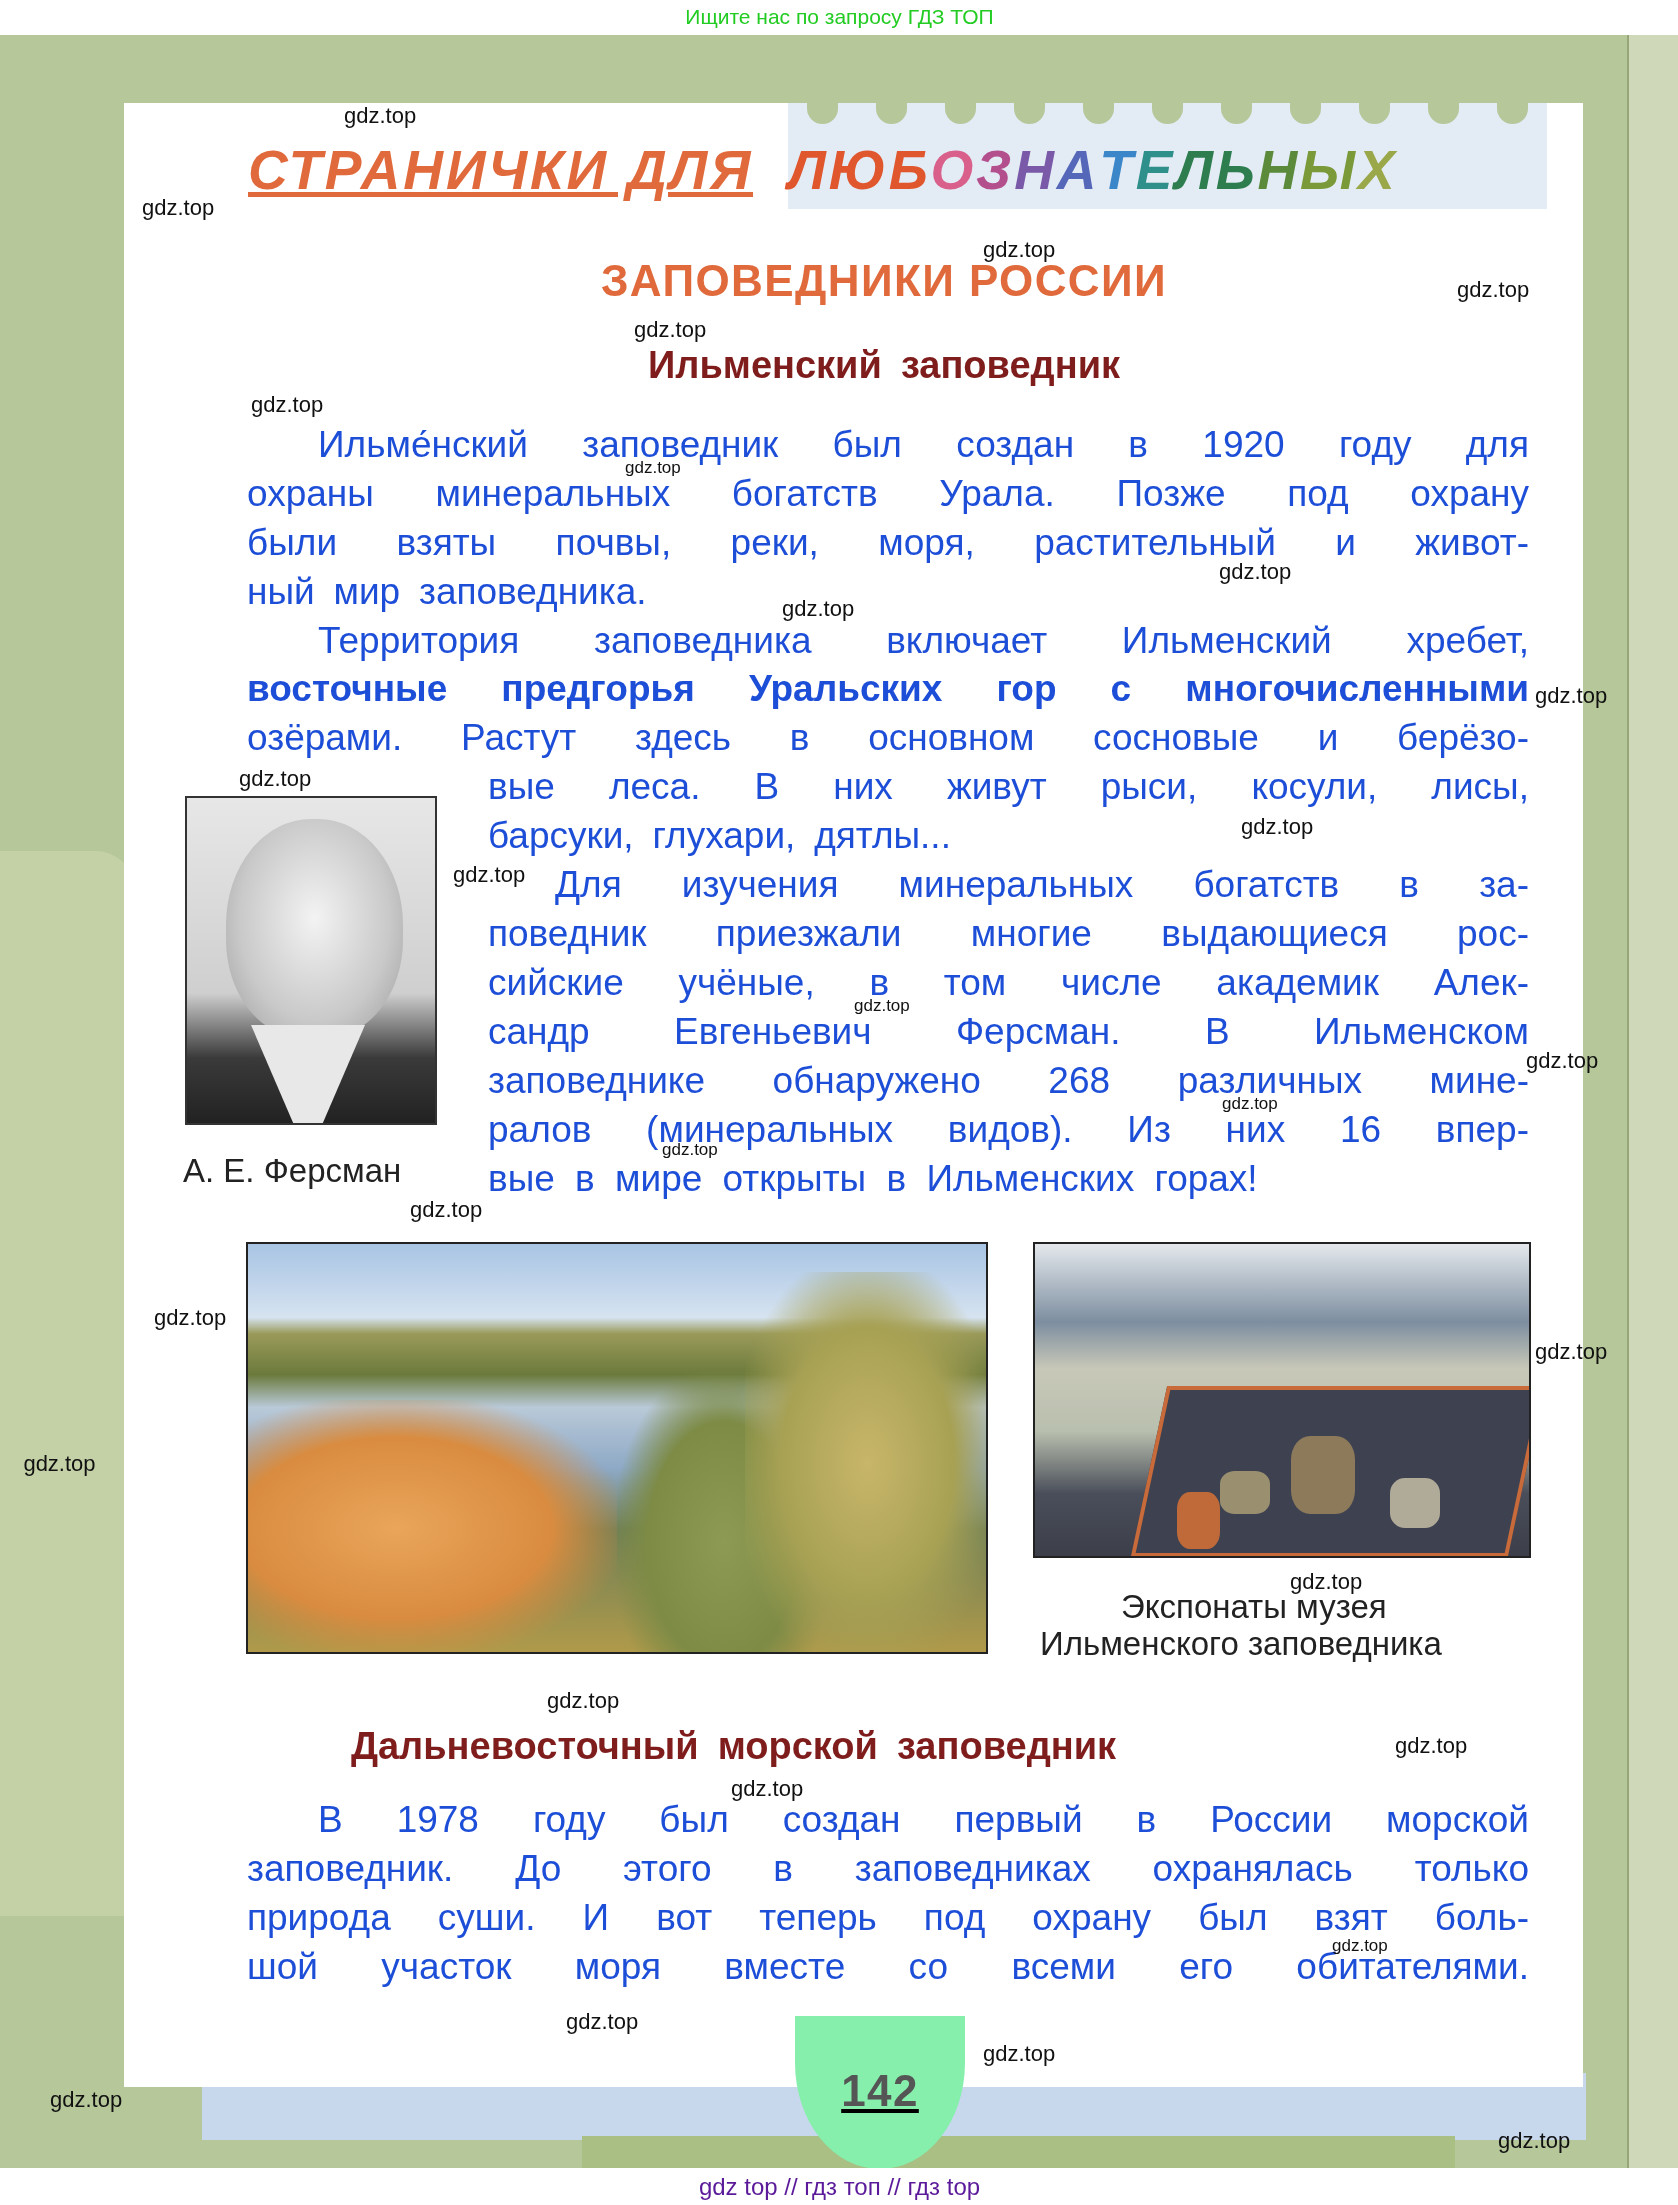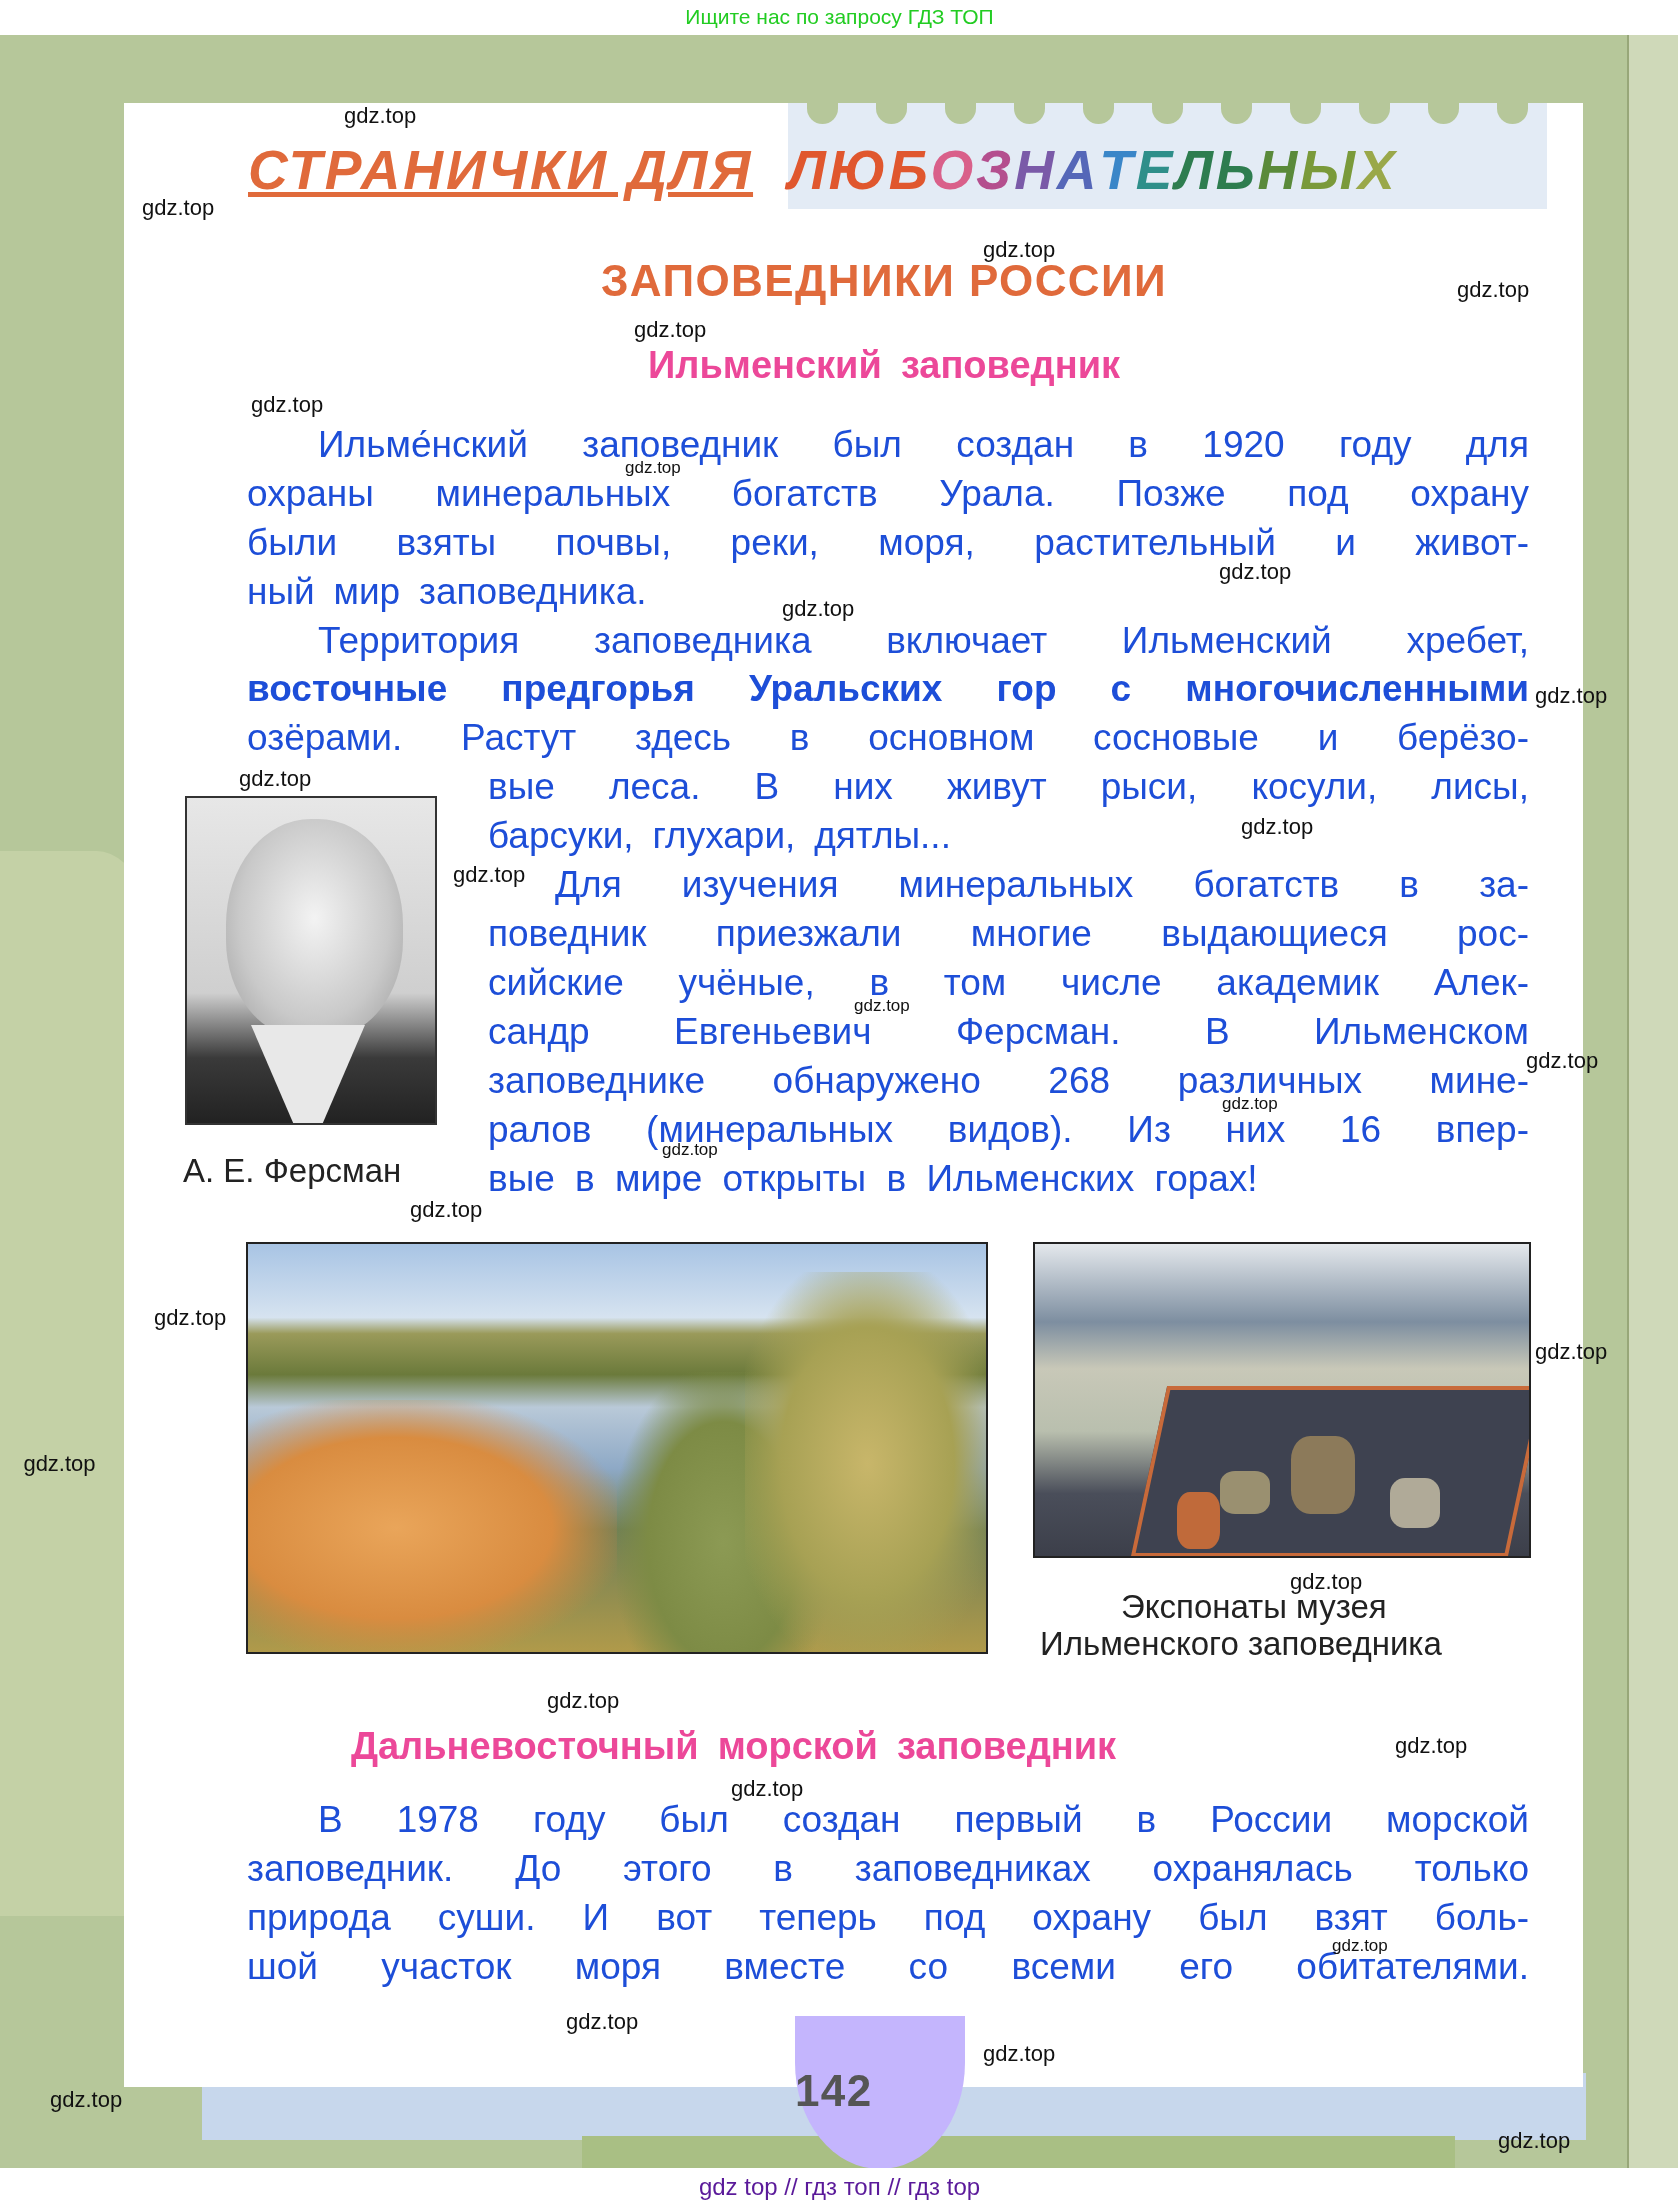--- a/index.html
+++ b/index.html
@@ -13,34 +13,34 @@
   .page-bg .bottom-green { position: absolute; left: 582px; top: 2101px; width: 873px; height: 67px; background: #a9bf84; }
   .panel { position: absolute; left: 124px; top: 103px; width: 1459px; height: 1984px; background: #ffffff; }
   .header-band { position: absolute; left: 788px; top: 103px; width: 759px; height: 106px; background: #e3ebf5; }
   .scallops { position: absolute; left: 788px; top: 103px; width: 759px; height: 21px; display: flex; justify-content: space-around; }
   .scallops i { display: block; width: 31px; height: 21px; background: #b6c79a; border-radius: 0 0 15.6px 15.6px; }
   .title { position: absolute; top: 138px; left: 248px; height: 64px; font-size: 55px; font-weight: bold; font-style: italic; letter-spacing: 2.8px; white-space: nowrap; font-family: "Liberation Sans", sans-serif; }
   .title .t1 { color: #e06a3b; text-decoration: underline; }
   .title .t2 { margin-left: 35px; }
   .title .t2 span { display: inline-block; }
   .section-title { position: absolute; left: 0; width: 1679px; top: 256px; text-align: center; color: #e06a3b; font-size: 44px; font-weight: bold; letter-spacing: 1.4px; padding-left: 89px; box-sizing: border-box; }
-  .sub-heading { position: absolute; left: 0; width: 1679px; text-align: center; font-weight: bold; font-size: 38px; color: #ec4899; padding-left: 89px; box-sizing: border-box; word-spacing: 8.5px; }
+  .sub-heading { position: absolute; left: 0; width: 1679px; text-align: center; font-weight: bold; font-size: 38px; color: #7f1d1d; padding-left: 89px; box-sizing: border-box; word-spacing: 8.5px; }
   .text-line { position: absolute; font-size: 37px; color: #1d4ed8; white-space: nowrap; text-align: justify; text-align-last: justify; height: 45px; line-height: 45px; }
   .portrait { position: absolute; left: 185px; top: 796px; width: 252px; height: 329px; border: 2.1px solid #333; background: linear-gradient(180deg, #e7e7e7 0%, #cfcfcf 60%, #3a3a3a 80%, #222 100%); overflow: hidden; box-sizing: border-box; }
   .portrait .head { position: absolute; left: 39px; top: 21px; width: 177px; height: 220px; background: radial-gradient(ellipse at 50% 45%, #f3f3f3 0%, #c9c9c9 60%, #9a9a9a 100%); border-radius: 48% 48% 45% 45%; }
   .portrait .collar { position: absolute; left: 64px; top: 227px; width: 114px; height: 106px; background: #e8e8e8; clip-path: polygon(0 0, 100% 0, 60% 100%, 40% 100%); }
   .caption { position: absolute; font-size: 33px; color: #222; white-space: nowrap; }
   .landscape { position: absolute; left: 246px; top: 1242px; width: 742px; height: 412px; border: 2.1px solid #222; box-sizing: border-box; overflow: hidden; background: linear-gradient(180deg, #a8c4e4 0%, #d6e3f0 18%, #9a9a5a 22%, #6b7a3b 32%, #b9c9d8 40%, #8ea9c6 55%, #6f7f56 70%, #b09a4a 100%); }
   .landscape .tree1 { position: absolute; left: 0; top: 156px; width: 369px; height: 256px; background: radial-gradient(ellipse at 40% 50%, #e9a55a 0%, #d98c40 50%, rgba(217,140,64,0) 75%); }
   .landscape .tree2 { position: absolute; left: 369px; top: 128px; width: 213px; height: 284px; background: radial-gradient(ellipse at 50% 60%, #8c9a54 0%, #7d8b45 50%, rgba(125,139,69,0) 75%); }
   .landscape .tree3 { position: absolute; left: 497px; top: 28px; width: 245px; height: 383px; background: radial-gradient(ellipse at 50% 50%, #c8b66a 0%, #a7a154 50%, rgba(167,161,84,0) 80%); }
   .museum { position: absolute; left: 1033px; top: 1242px; width: 498px; height: 316px; border: 2.1px solid #222; box-sizing: border-box; overflow: hidden; background: linear-gradient(180deg, #e4e8ec 0%, #7d8ea0 25%, #c8c8b8 40%, #b9bfae 60%, #4a4e5a 80%, #3c3f4a 100%); }
   .museum .case { position: absolute; left: 114px; top: 142px; width: 369px; height: 163px; border: 4.3px solid #c86a3a; background: #3e4250; transform: skewX(-12deg); }
   .museum .rock { position: absolute; border-radius: 30%; }
-  .page-number { position: absolute; left: 795px; top: 2016px; width: 170px; height: 153px; background: #c4b5fd; border-radius: 0 0 85px 85px / 0 0 106px 106px; text-align: left; }
+  .page-number { position: absolute; left: 795px; top: 2016px; width: 170px; height: 153px; background: #86efac; border-radius: 0 0 85px 85px / 0 0 106px 106px; text-align: center; text-decoration: underline; }
   .page-number span { display: block; margin-top: 50px; font-size: 44px; font-weight: bold; color: #555; letter-spacing: 1.4px; }
   .wm { position: absolute; font-size: 22px; color: #111; white-space: nowrap; font-family: "Liberation Sans", sans-serif; }
   .wm.small { font-size: 17px; }
   .footer { position: absolute; left: 0; top: 2168px; width: 1679px; height: 37px; background: #fff; text-align: center; }
   .footer span { color: #5a1a9a; font-size: 24px; line-height: 37px; }
 </style>
 </head>
 <body>
 
 <div class="topbar">

